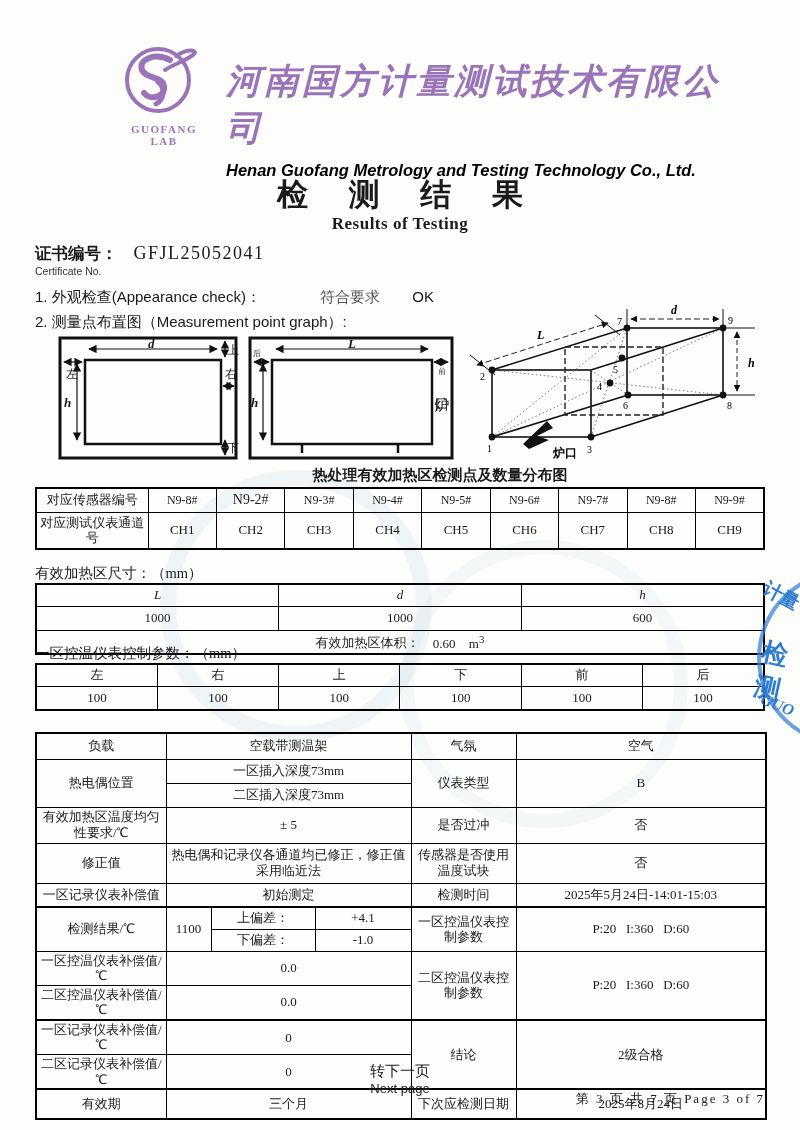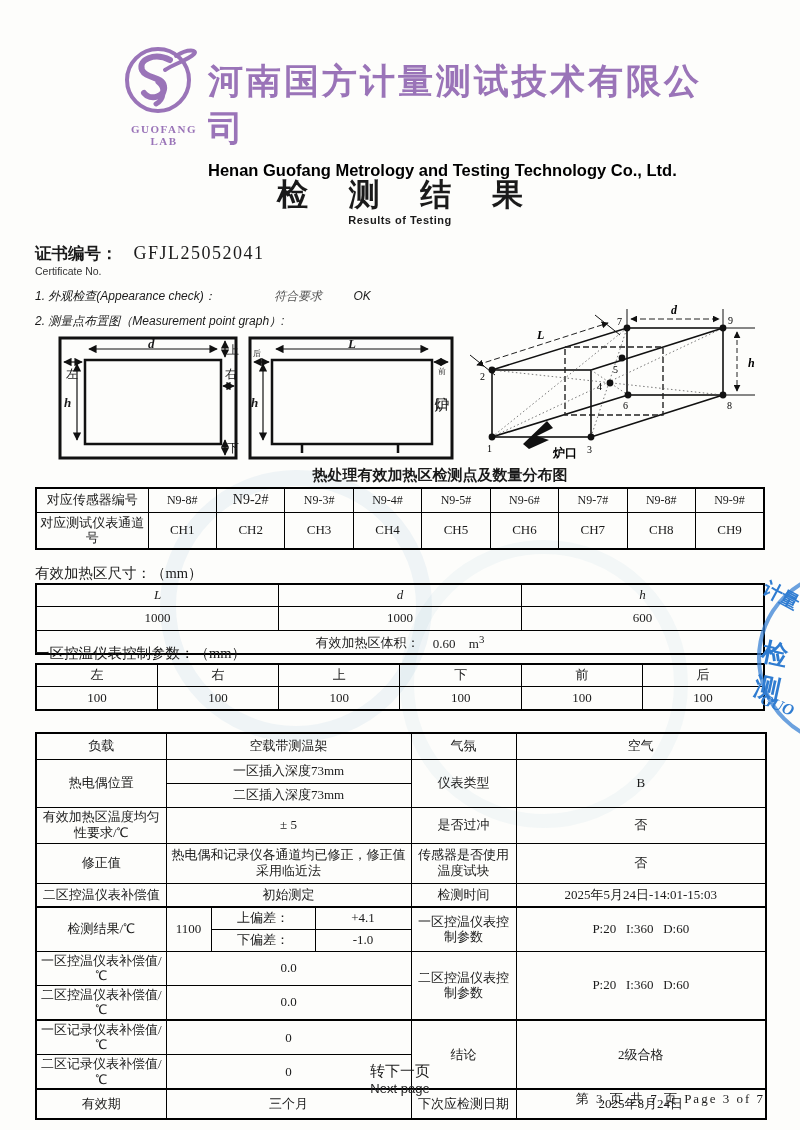--- a/index.html
+++ b/index.html
@@ -8,25 +8,25 @@
   .abs{position:absolute;}
   .sans{font-family:"Liberation Sans",sans-serif;}
   .ctr{text-align:center;}
   .pre{white-space:pre-wrap;}
   
   .company-cn{font-size:35px;letter-spacing:3px;color:#9a74b8;font-weight:bold;font-family:"Liberation Serif",serif;}
   .company-en{font-size:16.5px;font-weight:bold;color:#000000;letter-spacing:0;}
   .logo-label{font-size:11px;font-weight:bold;color:#9a74b8;letter-spacing:1.5px;}
   
   .doc-title{font-size:31px;font-weight:bold;letter-spacing:16px;font-family:"Liberation Sans",sans-serif;}
-  .doc-subtitle{font-size:11px;font-weight:bold;font-family:Liberation Sans, sans-serif;letter-spacing:.5px;}
+  .doc-subtitle{font-size:17px;font-weight:bold;font-family:Liberation Serif, serif;letter-spacing:.5px;}
   .cert-label{font-size:16.5px;font-weight:bold;font-family:"Liberation Sans",sans-serif;}
   .cert-no{font-size:18px;letter-spacing:1.5px;}
   .cert-en{font-size:10.5px;color:#333;}
-  .item-line{font-size:12px;font-family:"Liberation Sans",sans-serif;font-style:italic;}
+  .item-line{font-size:15px;font-family:"Liberation Sans",sans-serif;}
   .soft{color:#555;font-family:"Liberation Serif",serif;}
   
   table{border-collapse:collapse;table-layout:fixed;}
   .tbl{position:absolute;left:35px;width:730px;border:2px solid #000;}
   .tbl td{border:1px solid #000;text-align:center;vertical-align:middle;
           font-size:13px;line-height:1.2;padding:1px 2px;overflow:hidden;}
   .num-lg{font-size:17px;}
   .lbl{font-size:13px;}
   .ital{font-style:italic;font-size:15px;}
   .thick-top td{border-top:2px solid #000;}
@@ -56,21 +56,21 @@
 
   <div class="abs" style="left:118px;top:44px;width:92px;">
     <svg width="84" height="74" viewBox="0 0 84 74">
       <circle cx="40" cy="36" r="31" fill="none" stroke="#9a74b8" stroke-width="4"></circle>
       <path d="M58,12 C70,4 80,6 76,10 C70,16 56,20 47,26" fill="none" stroke="#9a74b8" stroke-width="4" stroke-linecap="round"></path>
       <path d="M52,16 C36,8 20,16 24,26 C28,35 44,32 46,42 C48,53 32,57 26,49" fill="none" stroke="#9a74b8" stroke-width="6" stroke-linecap="round"></path>
       <path d="M40,38 C48,44 46,56 38,60" fill="none" stroke="#9a74b8" stroke-width="5" stroke-linecap="round"></path>
     </svg>
     <div class="logo-label ctr" style="margin-top:1px;">GUOFANG LAB</div>
   </div>
-  <div class="abs" style="left:208px;top:58px;width:500px;">
+  <div class="abs" style="left:226px;top:58px;width:500px;font-style:italic;">
     <div class="company-cn">河南国方计量测试技术有限公司</div>
     <div class="company-en sans" style="margin-top:9px;">Henan Guofang Metrology and Testing Technology Co., Ltd.</div>
   </div>
 
   <div class="abs ctr doc-title" style="left:0;top:174px;width:800px;text-indent:16px;">检 测 结 果</div>
   <div class="abs ctr doc-subtitle" style="left:0;top:214px;width:800px;">Results of  Testing</div>
 
   <div class="abs" style="left:35px;top:243px;">
     <span class="cert-label">证书编号：</span>
     <span class="cert-no" style="margin-left:12px;">GFJL25052041</span>
@@ -304,21 +304,21 @@
       <td>是否过冲</td>
       <td>否</td>
     </tr>
     <tr style="height:40px;">
       <td>修正值</td>
       <td colspan="3">热电偶和记录仪各通道均已修正，修正值采用临近法</td>
       <td>传感器是否使用温度试块</td>
       <td>否</td>
     </tr>
     <tr style="height:24px;">
-      <td>二区控温仪表补偿值</td>
+      <td>一区记录仪表补偿值</td>
       <td colspan="3">初始测定</td>
       <td>检测时间</td>
       <td>2025年5月24日-14:01-15:03</td>
     </tr>
     <tr class="thick-top" style="height:22px;">
       <td rowspan="2">检测结果/℃</td>
       <td rowspan="2">1100</td>
       <td>上偏差：</td>
       <td>+4.1</td>
       <td rowspan="2">一区控温仪表控制参数</td>

